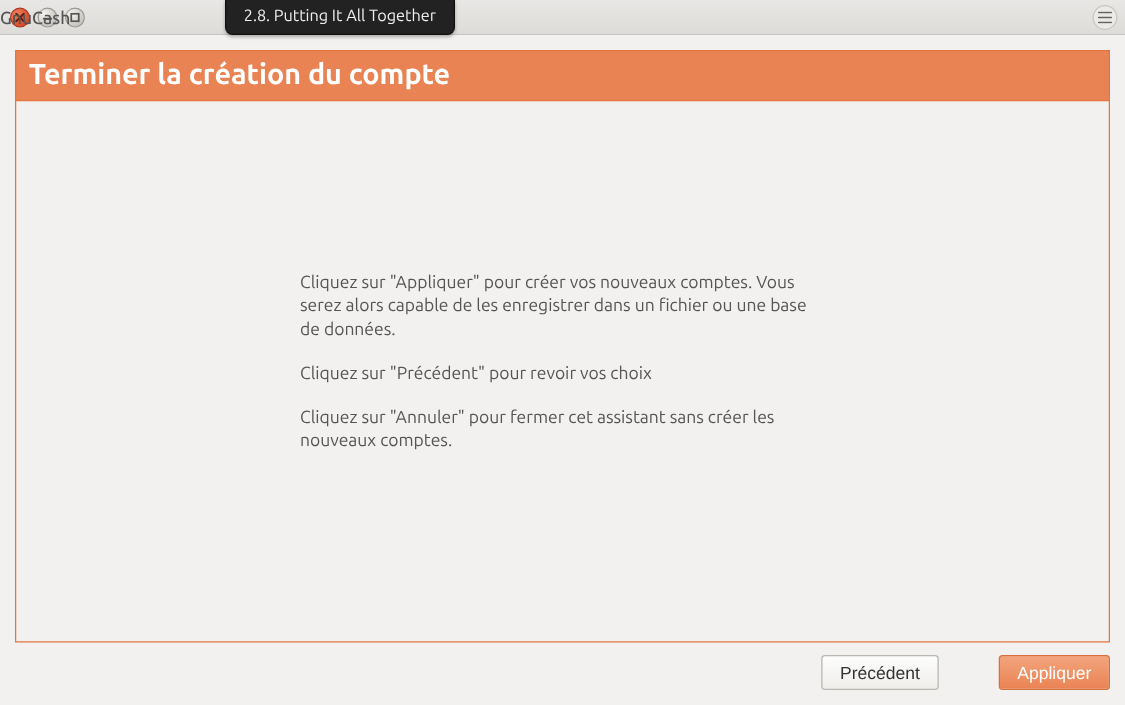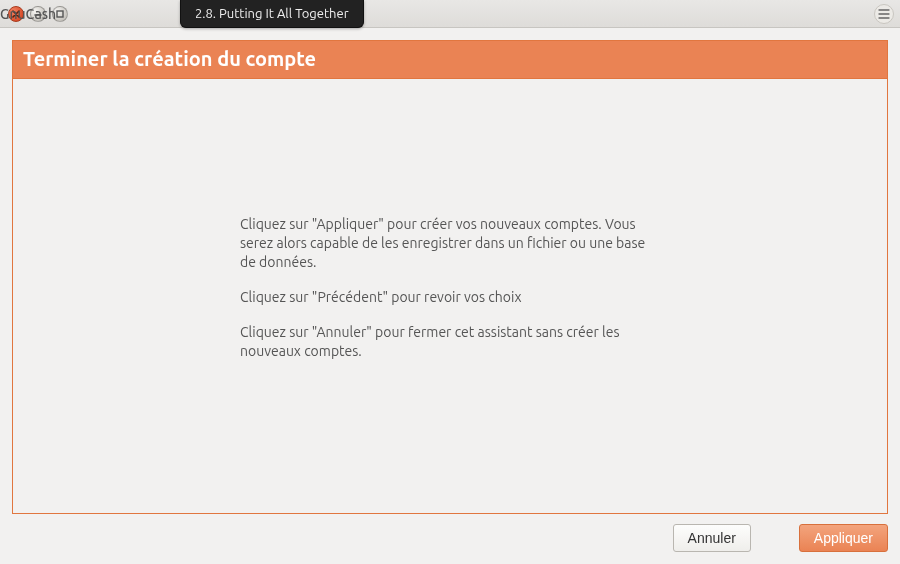--- a/index.html
+++ b/index.html
@@ -84,21 +84,21 @@
     .menu-right svg { display:block; }
     .content-area {
       padding: 12px;
       height: calc(100% - 28px);
       display: flex;
       flex-direction: column;
     }
     .wizard-header {
       background: #ea8354;
       color: #fff;
-      font-size: 20px;
+      font-size: 23px;
       font-weight: bold;
       padding: 6px 10px 8px;
       border: 1px solid #e1763f;
       border-bottom: none;
     }
     .wizard-body {
       flex: 1;
       border: 1px solid #e1763f;
       background: #f2f1f0;
       display: flex;
@@ -169,16 +169,16 @@
 <div class="content-area">
   <div class="wizard-header">Terminer la création du compte</div>
   <div class="wizard-body">
     <div class="body-text">
       <p>Cliquez sur "Appliquer" pour créer vos nouveaux comptes. Vous serez alors capable de les enregistrer dans un fichier ou une base de données.</p>
       <p>Cliquez sur "Précédent" pour revoir vos choix</p>
       <p>Cliquez sur "Annuler" pour fermer cet assistant sans créer les nouveaux comptes.</p>
     </div>
   </div>
   <div class="button-row">
-    <button class="btn">Annuler</button>
+    <button class="btn">Précédent</button>
     <button class="btn btn-primary">Appliquer</button>
   </div>
 </div>
 
 </body></html>

